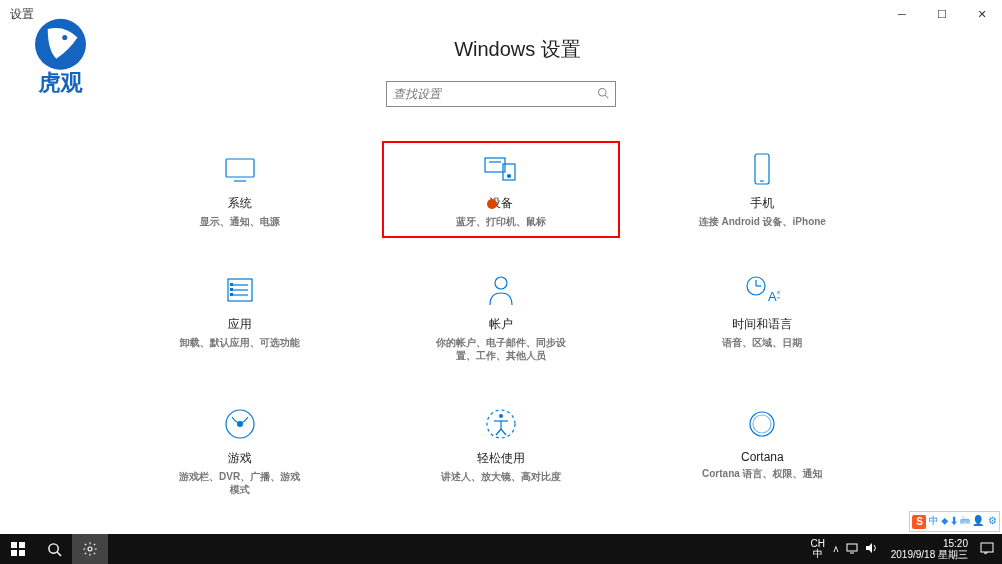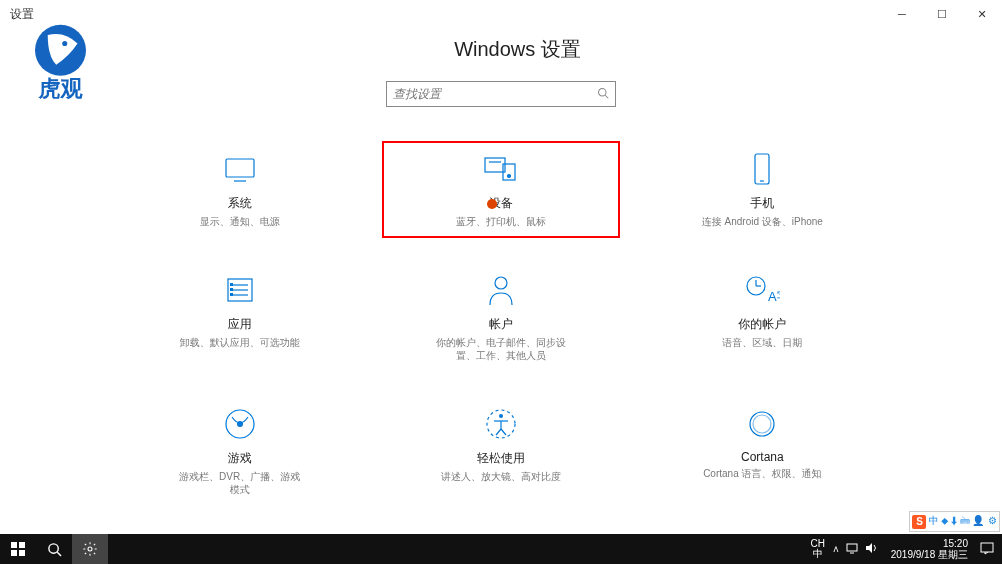--- a/index.html
+++ b/index.html
@@ -2,38 +2,38 @@
 <html><head>
 <meta charset="utf-8">
 <style>
 * { margin: 0; padding: 0; box-sizing: border-box; font-family: "Microsoft YaHei", "Segoe UI", sans-serif; }
 body { width: 1002px; height: 564px; background: #fff; overflow: hidden; position: relative; }
 
 .titlebar { height: 28px; display: flex; align-items: center; justify-content: space-between; padding: 0 0 0 10px; font-size: 12px; color: #333; }
 .titlebar .right { display: flex; }
 .titlebar .wbtn { width: 40px; height: 28px; display: flex; align-items: center; justify-content: center; font-size: 11px; cursor: pointer; }
 
-.logo { position: absolute; top: 18px; left: 18px; width: 85px; height: 85px; z-index: 5; }
+.logo { position: absolute; top: 12px; left: 18px; width: 85px; height: 85px; z-index: 5; }
 .logo svg { width: 100%; height: 100%; }
 
 .header { text-align: center; margin-top: 8px; padding-left: 33px; }
 .header h1 { font-weight: 400; font-size: 20px; color: #222; }
 
 .searchwrap { display: flex; justify-content: center; margin-top: 18px; }
 .search { width: 230px; height: 26px; border: 1px solid #888; display: flex; align-items: center; padding: 0 6px; gap: 26px; }
 .search input { flex: 1; border: none; outline: none; font-size: 12px; font-style: italic; color: #666; background: transparent; }
 .search .sicon { color: #888; }
 
 .grid { width: 760px; margin: 34px auto 0; display: grid; grid-template-columns: repeat(3, 1fr); row-gap: 54px; column-gap: 0; gap: 24px; }
 .tile { display: flex; flex-direction: column; align-items: center; text-align: center; cursor: pointer; padding: 10px 6px; position: relative; }
 .tile.highlighted { border: 2px solid #ff0000; padding: 8px 4px; }
 .tile .icon { height: 36px; display: flex; align-items: center; justify-content: center; margin-bottom: 8px; }
 .tile .icon svg { stroke: #0078d7; fill: none; stroke-width: 1.2; }
 .tile .title { font-size: 12px; color: #222; margin-bottom: 3px; }
-.tile .desc { font-size: 10px; color: #777; line-height: 1.3; max-width: 130px; }
+.tile .desc { font-size: 10px; color: #777; line-height: 1.3; max-width: 130px; font-weight: bold; }
 .cursor-dot { position:absolute; width:10px; height:10px; background:#d40; border-radius:50%; top:56px; left:50%; margin-left:-14px; }
 
 .taskbar { position: absolute; bottom: 0; left: 0; right: 0; height: 30px; background: #111; display: flex; align-items: center; color: #fff; }
 .taskbar .tbtn { width: 36px; height: 30px; display: flex; align-items: center; justify-content: center; cursor: pointer; }
 .taskbar .tbtn.active { background: #444; }
 .taskbar .spacer { flex: 1; }
 .taskbar .tray { display: flex; align-items: center; gap: 6px; padding-right: 8px; font-size: 10px; }
 .taskbar .clock { text-align: right; line-height: 1.1; font-size: 10px; padding: 0 6px; }
 .ime-badge { position: absolute; right: 2px; bottom: 32px; display:flex; align-items:center; gap:2px; background:#fff; padding:1px 2px; border:1px solid #ccc; font-size:10px; }
 .ime-badge .s { background:#ff5722; color:#fff; width:14px; height:14px; display:inline-flex; align-items:center; justify-content:center; border-radius:2px; font-weight:bold; }
@@ -147,21 +147,21 @@
 
   <div class="tile">
     <div class="icon">
         <svg width="36" height="32" viewBox="0 0 36 32">
           <circle cx="12" cy="12" r="9"></circle>
           <line x1="12" y1="12" x2="12" y2="6"></line>
           <line x1="12" y1="12" x2="17" y2="12"></line>
           <text x="24" y="27" font-size="13" fill="#0078d7" stroke="none">A字</text>
         </svg>
       </div>
-    <div class="title">你的帐户</div>
+    <div class="title">时间和语言</div>
     <div class="desc">语音、区域、日期</div>
   </div>
 
   <div class="tile">
     <div class="icon">
         <svg width="34" height="34" viewBox="0 0 34 34">
           <circle cx="17" cy="17" r="14"></circle>
           <path d="M9 10 Q17 22 25 10" fill="none"></path>
           <circle cx="17" cy="17" r="3" fill="#0078d7" stroke="none"></circle>
         </svg>

